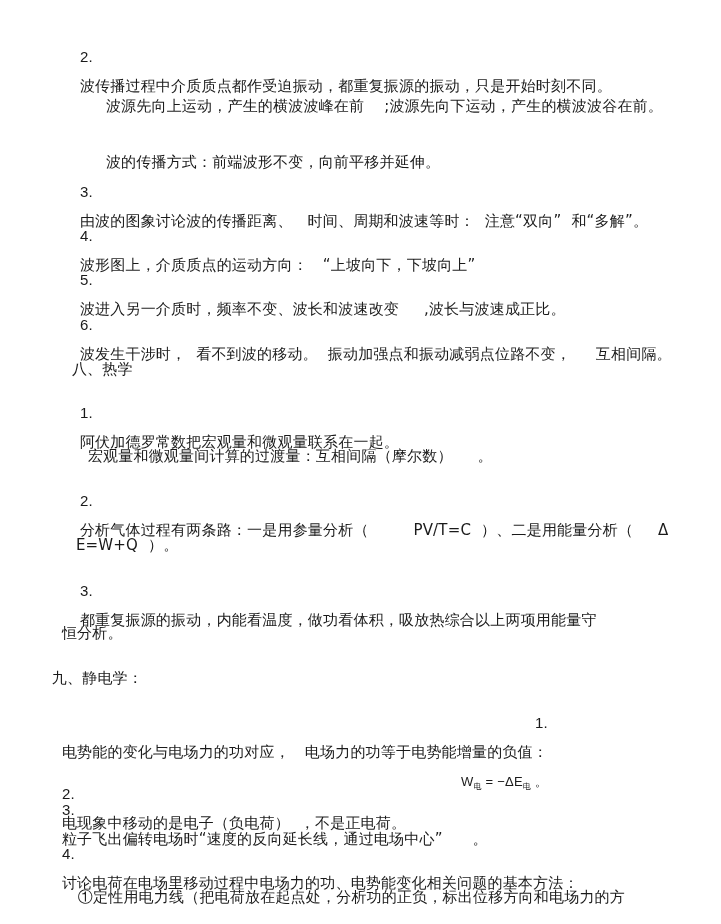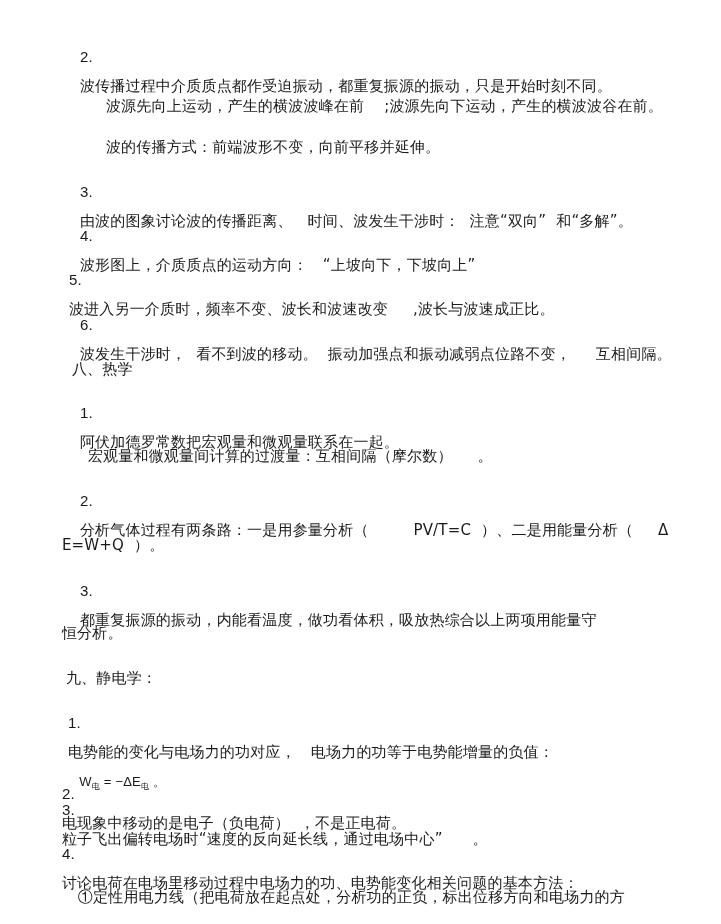--- a/index.html
+++ b/index.html
@@ -15,32 +15,32 @@
 
 <div>
 
   <div class="line" style="left:60px; top:13px;">
     <span class="num">2.</span>
     <span>波传播过程中介质质点都作受迫振动，都重复振源的振动，只是开始时刻不同。</span>
   </div>
   <div class="line" style="left:86px; top:63px;">
     <span>波源先向上运动，产生的横波波峰在前    ;波源先向下运动，产生的横波波谷在前。</span>
   </div>
-  <div class="line" style="left:86px; top:104px;">
+  <div class="line" style="left:86px; top:119px;">
     <span>波的传播方式：前端波形不变，向前平移并延伸。</span>
   </div>
   <div class="line" style="left:60px; top:148px;">
     <span class="num">3.</span>
-    <span>由波的图象讨论波的传播距离、   时间、波发生干涉时：  注意“双向”  和“多解”。</span>
+    <span>由波的图象讨论波的传播距离、   时间、周期和波速等时：  注意“双向”  和“多解”。</span>
   </div>
   <div class="line" style="left:60px; top:192px;">
     <span class="num">4.</span>
     <span>波形图上，介质质点的运动方向：   “上坡向下，下坡向上”</span>
   </div>
-  <div class="line" style="left:49px; top:236px;">
+  <div class="line" style="left:60px; top:236px;">
     <span class="num">5.</span>
     <span>波进入另一介质时，频率不变、波长和波速改变     ,波长与波速成正比。</span>
   </div>
   <div class="line" style="left:60px; top:281px;">
     <span class="num">6.</span>
     <span>波发生干涉时，  看不到波的移动。  振动加强点和振动减弱点位路不变，     互相间隔。</span>
   </div>
 
   <div class="line" style="left:52px; top:326px;">
     <span>八、热学</span>
@@ -49,35 +49,35 @@
     <span class="num">1.</span>
     <span>阿伏加德罗常数把宏观量和微观量联系在一起。</span>
   </div>
   <div class="line" style="left:68px; top:413px;">
     <span>宏观量和微观量间计算的过渡量：互相间隔（摩尔数）     。</span>
   </div>
   <div class="line" style="left:60px; top:457px;">
     <span class="num">2.</span>
     <span>分析气体过程有两条路：一是用参量分析（         PV/T=C  ）、二是用能量分析（     Δ</span>
   </div>
-  <div class="line" style="left:42px; top:502px;">
+  <div class="line" style="left:56px; top:502px;">
     <span>E=W+Q  ）。</span>
   </div>
   <div class="line" style="left:60px; top:547px;">
     <span class="num">3.</span>
     <span>都重复振源的振动，内能看温度，做功看体积，吸放热综合以上两项用能量守</span>
   </div>
   <div class="line" style="left:42px; top:590px;">
     <span>恒分析。</span>
   </div>
 
-  <div class="line" style="left:46px; top:635px;">
+  <div class="line" style="left:36px; top:635px;font-family:Liberation Serif, serif;">
     <span>九、静电学：</span>
   </div>
-  <div class="line" style="left:48px; top:679px;">
+  <div class="line" style="left:42px; top:679px;text-align:right;">
     <span class="num">1.</span>
     <span>电势能的变化与电场力的功对应，   电场力的功等于电势能增量的负值：</span>
     <span class="formula">&nbsp;&nbsp;&nbsp;<span>W</span><span class="sub">电</span><span> = −ΔE</span><span class="sub">电</span><span> 。</span></span>
   </div>
   <div class="line" style="left:42px; top:750px;">
     <span class="num">2.</span>
     <span>电现象中移动的是电子（负电荷）  ，不是正电荷。</span>
   </div>
   <div class="line" style="left:42px; top:766px;">
     <span class="num">3.</span>

